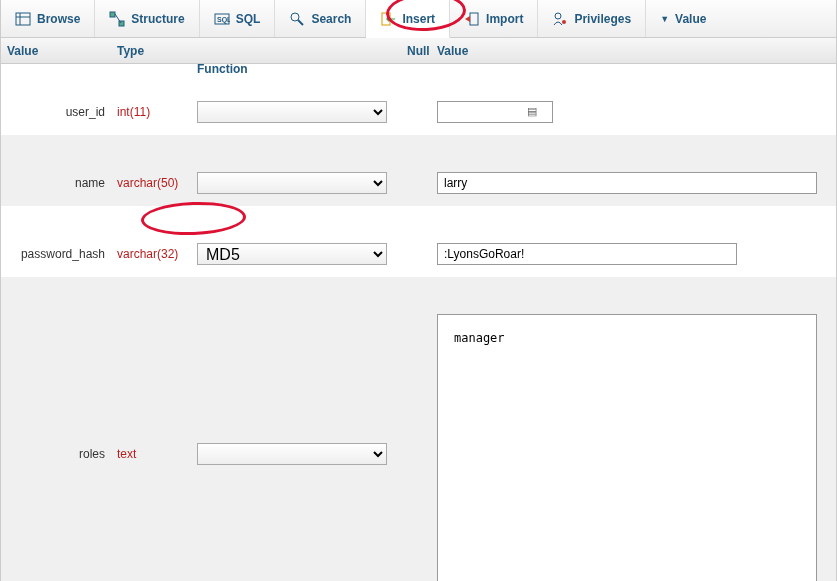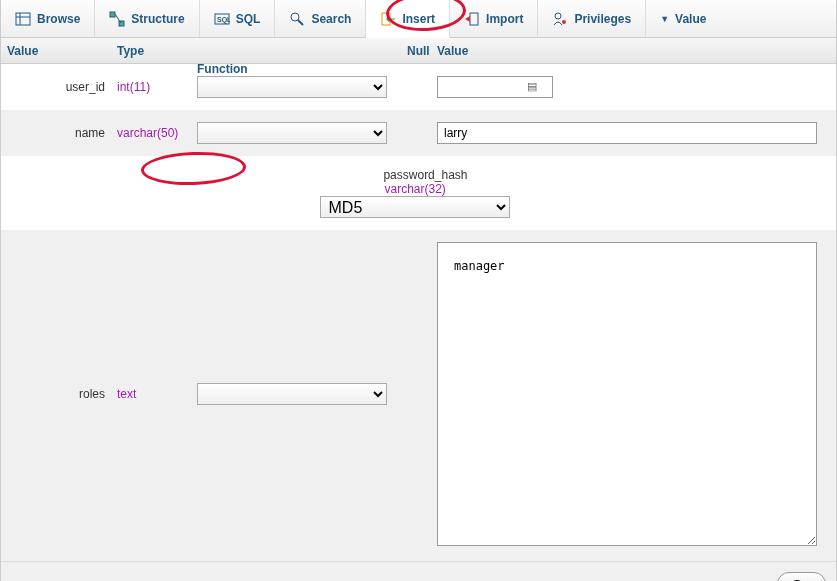--- a/index.html
+++ b/index.html
@@ -13,23 +13,23 @@
   .header-row { display: flex; background: linear-gradient(#f7f7f7,#e6e6e6); border-bottom: 1px solid #ccc; font-weight: bold; color: #235a81; height: 26px; align-items: center; }
   .hc { padding: 4px 6px; }
   .hc.column { width: 110px; }
   .hc.type { width: 80px; }
   .hc.function { width: 210px; margin-top: 36px; }
   .hc.null { width: 30px; }
   .hc.value { flex: 1; }
   .rows { }
   .row { display: flex; align-items: center; padding: 12px 0; }
   .row.stripe { background: #f0f0f0; }
-  .cell { padding: 0 6px; }
+  .cell { padding: 0 6px; margin-top: 25px; }
   .cell.col { width: 110px; text-align: right; color: #333; }
-  .cell.type { width: 80px; color: #a21caf; }
+  .cell.type { width: 80px; color: #b91c1c; }
   .cell.func { width: 210px; position: relative; }
   .cell.null { width: 30px; }
   .cell.value { flex: 1; }
   select { width: 190px; height: 22px; border: 1px solid #aaa; background: linear-gradient(#fff,#eee); font-size: 16px; padding: 0 4px; }
   input[type=text] { height: 22px; border: 1px solid #999; padding: 8px 6px; font-size: 12px; background: #fff; }
   .value input.short { width: 116px; }
   .value input.wide { width: 380px; }
   .value input.med { width: 300px; }
   textarea { width: 380px; height: 304px; border: 1px solid #999; padding: 16px; font-family: monospace; font-size: 12px; resize: both; }
   .roles-row { align-items: flex-start; }
@@ -148,27 +148,28 @@
     </div>
 
     <div class="row stripe">
       <div class="cell col">name</div>
       <div class="cell type">varchar(50)</div>
       <div class="cell func"><select><option></option></select></div>
       <div class="cell null"></div>
       <div class="cell value"><input type="text" class="wide" value="larry" style=""></div>
     </div>
 
-    <div class="row" style="position:relative;flex-direction:column;">
+    <div class="row" style="position:relative;">
       <div class="cell col">password_hash</div>
       <div class="cell type">varchar(32)</div>
       <div class="cell func" style="position:relative;">
         <select><option>MD5</option></select>
       </div>
       <div class="cell null"></div>
+      <div class="cell value"><input type="text" class="med" value=":LyonsGoRoar!" style=""></div>
       <div class="annot md5-circle"></div>
     </div>
 
     <div class="row stripe roles-row">
       <div class="roles-wrap nonvalue">
         <div class="cell col">roles</div>
         <div class="cell type">text</div>
         <div class="cell func"><select><option></option></select></div>
         <div class="cell null"></div>
       </div>

